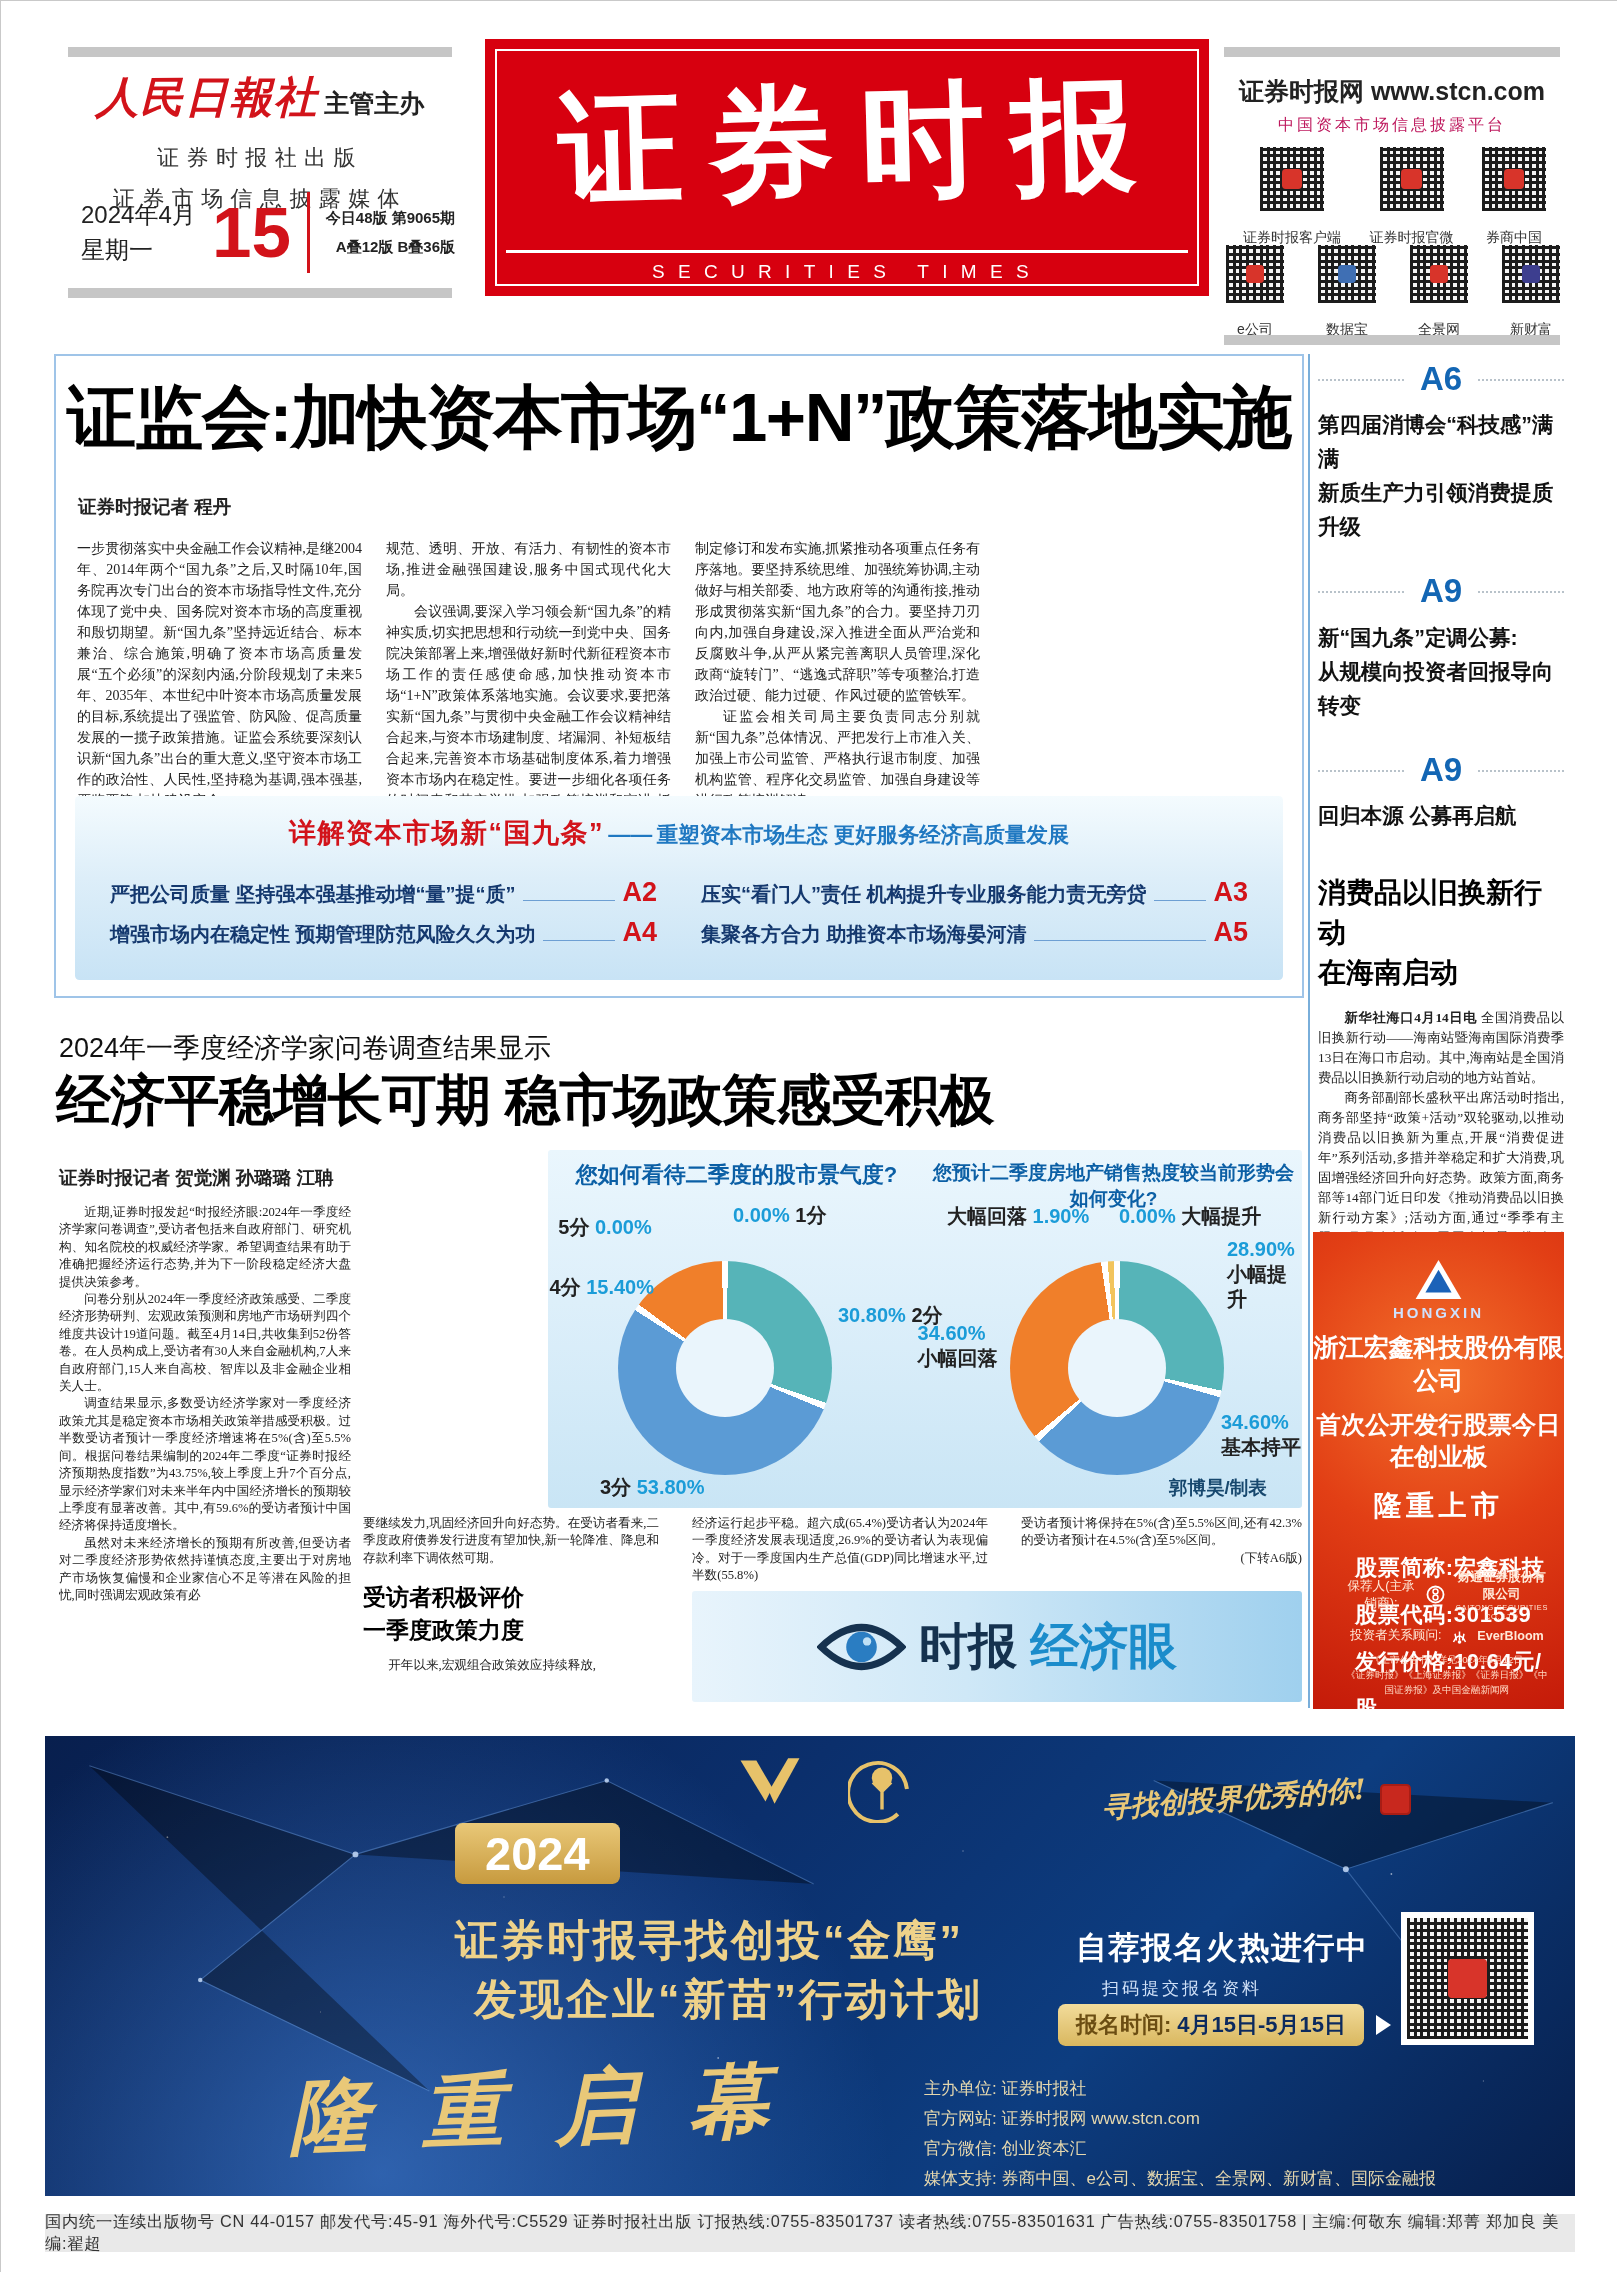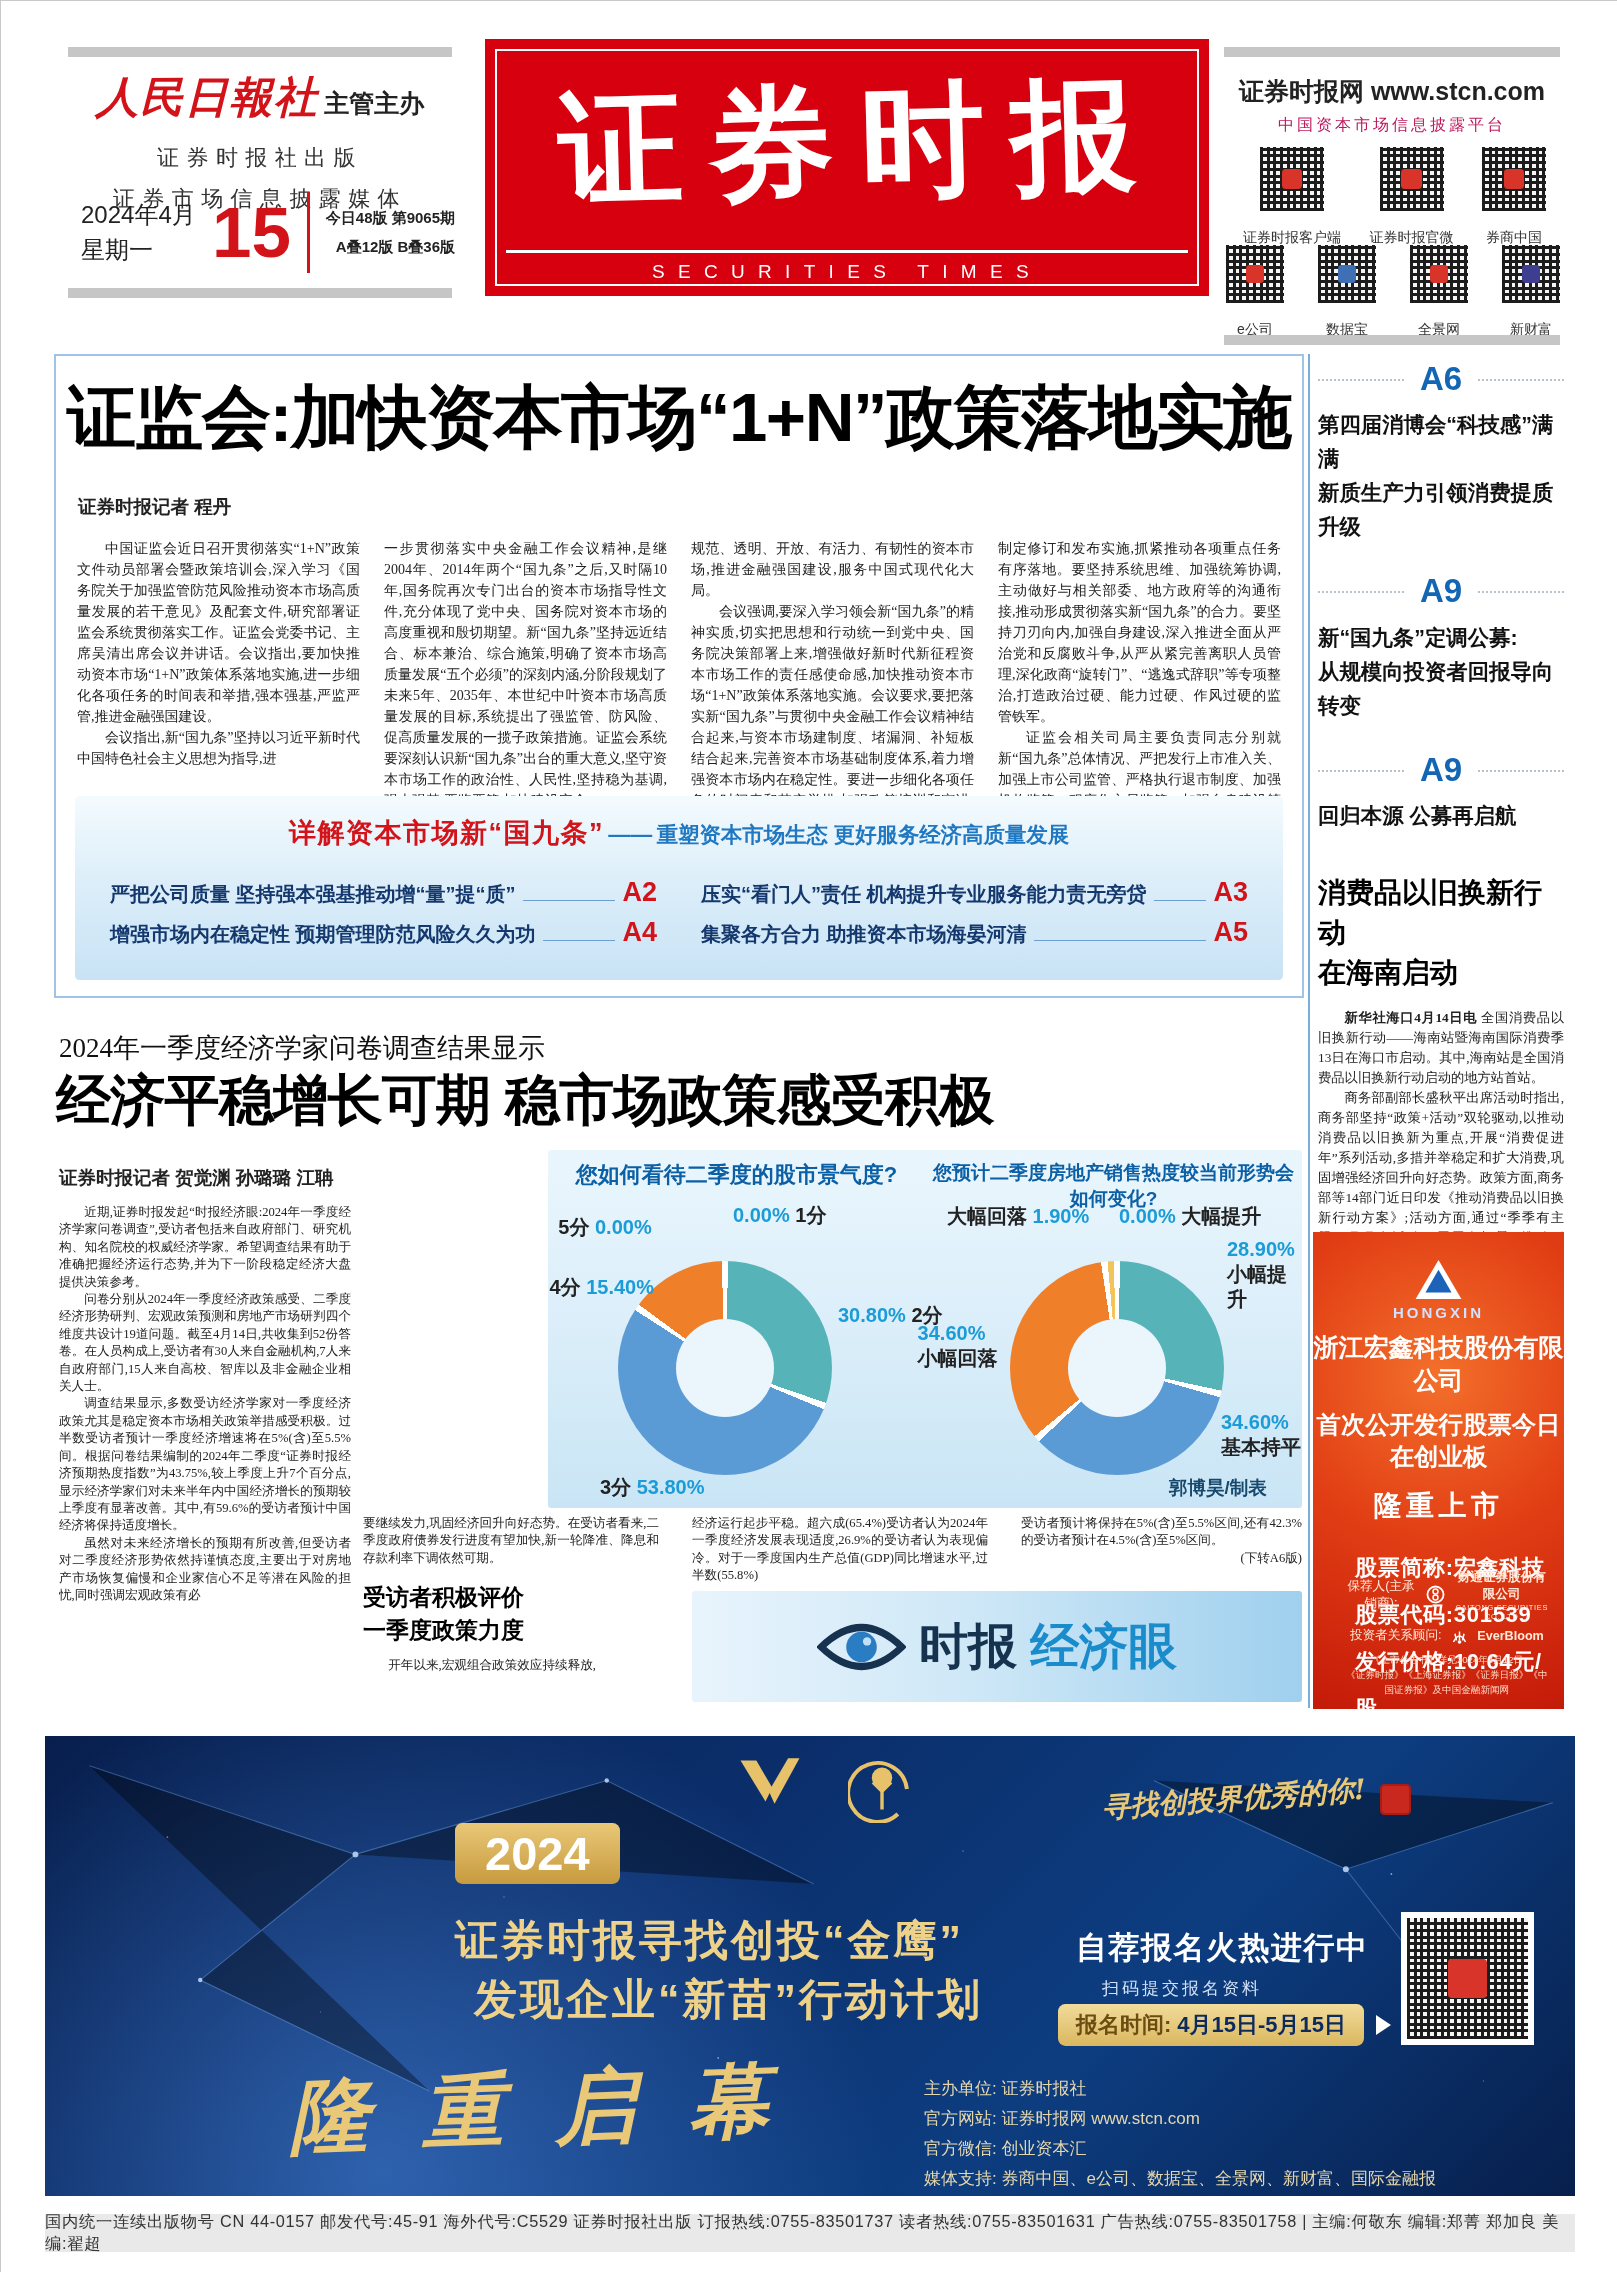--- a/index.html
+++ b/index.html
@@ -78,21 +78,21 @@
   .sect-label { position:relative; display:inline-block; background:#ffffff; padding:0 15px;
      color:#1366b4; font-weight:900; font-size:33px; line-height:38px; }
   .sect-title { font-size:21.4px; font-weight:bold; color:#111; line-height:34px; margin-top:10.3px; }
   .side-bighead { font-size:28px; font-weight:900; color:#000; line-height:40px; }
   .side-body { font-family:"Liberation Serif", serif; font-size:13.3px; line-height:20px;
      text-align:justify; color:#222; overflow:hidden; }
   .side-body p { text-indent:2em; }
   .side-lead-bold { font-weight:bold; }
 
   
-  .kicker { font-size:27px; color:#111;font-family:Liberation Serif, serif; }
+  .kicker { font-size:27px; color:#111; }
   .survey-headline { font-size:55px; font-weight:900; color:#000; letter-spacing:-0.7px; white-space:nowrap; }
   .scol { font-family:"Liberation Serif", serif; font-size:12.6px; line-height:17.4px;
      text-align:justify; color:#222; overflow:hidden; }
   .scol p.ind { text-indent:2em; }
   .subhead { font-size:23px; font-weight:900; color:#000; line-height:33px; margin:13.3px 0 10.3px 0; }
   .turn-note { text-align:right; font-family:"Liberation Serif",serif; font-size:12.6px; }
 
   
   .chart-panel { background:linear-gradient(180deg,#eaf6fd 0%,#d9edf9 55%,#c9e5f5 100%);
      border-radius:3px; overflow:hidden; }
@@ -238,24 +238,20 @@
       <div class="qr-label">新财富</div>
     </div>
   </div>
   <div class="abs bar" style="left:1223px; top:334px; width:336px;"></div>
 
   <div class="abs lead-frame" style="left:53px; top:353px; width:1250px; height:644px;">
     <div class="lead-headline" style="margin-top:16.3px;">证监会:加快资本市场“1+N”政策落地实施</div>
     <div class="byline" style="margin:30px 0 0 22px;">证券时报记者 程丹</div>
     <div class="cols" style="margin:19px 21px 0 21px;">
       <div class="col" style="width:285px; height:272px;">
-        <p class="ind">中国证监会近日召开贯彻落实“1+N”政策文件动员部署会暨政策培训会,深入学习《国务院关于加强监管防范风险推动资本市场高质量发展的若干意见》及配套文件,研究部署证监会系统贯彻落实工作。证监会党委书记、主席吴清出席会议并讲话。会议指出,要加快推动资本市场“1+N”政策体系落地实施,进一步细化各项任务的时间表和举措,强本强基,严监严管,推进金融强国建设。</p>
-        <p class="ind">会议指出,新“国九条”坚持以习近平新时代中国特色社会主义思想为指导,进</p>
-      </div>
-      <div class="col" style="width:285px; height:272px;">
         <p>一步贯彻落实中央金融工作会议精神,是继2004年、2014年两个“国九条”之后,又时隔10年,国务院再次专门出台的资本市场指导性文件,充分体现了党中央、国务院对资本市场的高度重视和殷切期望。新“国九条”坚持远近结合、标本兼治、综合施策,明确了资本市场高质量发展“五个必须”的深刻内涵,分阶段规划了未来5年、2035年、本世纪中叶资本市场高质量发展的目标,系统提出了强监管、防风险、促高质量发展的一揽子政策措施。证监会系统要深刻认识新“国九条”出台的重大意义,坚守资本市场工作的政治性、人民性,坚持稳为基调,强本强基,严监严管,加快建设安全、</p>
       </div>
       <div class="col" style="width:285px; height:272px;">
         <p>规范、透明、开放、有活力、有韧性的资本市场,推进金融强国建设,服务中国式现代化大局。</p>
         <p class="ind">会议强调,要深入学习领会新“国九条”的精神实质,切实把思想和行动统一到党中央、国务院决策部署上来,增强做好新时代新征程资本市场工作的责任感使命感,加快推动资本市场“1+N”政策体系落地实施。会议要求,要把落实新“国九条”与贯彻中央金融工作会议精神结合起来,与资本市场建制度、堵漏洞、补短板结合起来,完善资本市场基础制度体系,着力增强资本市场内在稳定性。要进一步细化各项任务的时间表和落实举措,加强政策培训和宣讲,抓好配套规则</p>
       </div>
       <div class="col" style="width:285px; height:272px;">
         <p>制定修订和发布实施,抓紧推动各项重点任务有序落地。要坚持系统思维、加强统筹协调,主动做好与相关部委、地方政府等的沟通衔接,推动形成贯彻落实新“国九条”的合力。要坚持刀刃向内,加强自身建设,深入推进全面从严治党和反腐败斗争,从严从紧完善离职人员管理,深化政商“旋转门”、“逃逸式辞职”等专项整治,打造政治过硬、能力过硬、作风过硬的监管铁军。</p>
         <p class="ind">证监会相关司局主要负责同志分别就新“国九条”总体情况、严把发行上市准入关、加强上市公司监管、严格执行退市制度、加强机构监管、程序化交易监管、加强自身建设等进行政策培训解读。</p>
       </div>

